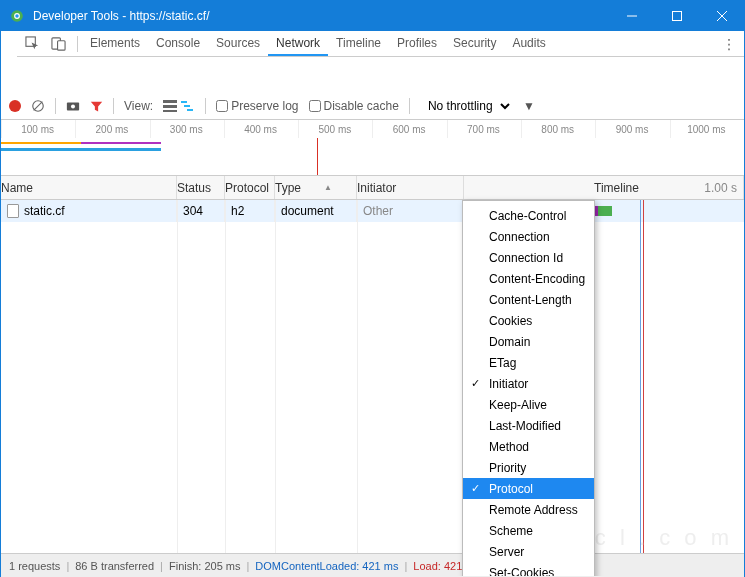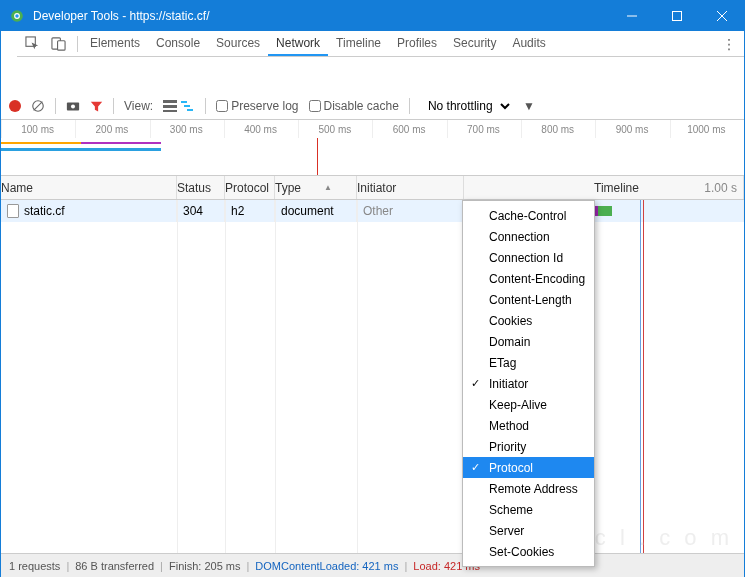--- a/index.html
+++ b/index.html
@@ -236,20 +236,21 @@
         <div class="mi">Cache-Control</div>
         <div class="mi">Connection</div>
         <div class="mi">Connection Id</div>
         <div class="mi">Content-Encoding</div>
         <div class="mi">Content-Length</div>
         <div class="mi">Cookies</div>
         <div class="mi">Domain</div>
         <div class="mi">ETag</div>
         <div class="mi checked">Initiator</div>
         <div class="mi">Keep-Alive</div>
+        <div class="mi">Last-Modified</div>
         <div class="mi">Method</div>
         <div class="mi">Priority</div>
         <div class="mi checked selected">Protocol</div>
         <div class="mi">Remote Address</div>
         <div class="mi">Scheme</div>
         <div class="mi">Server</div>
         <div class="mi">Set-Cookies</div>
       </div>
   </div>
 </div>

